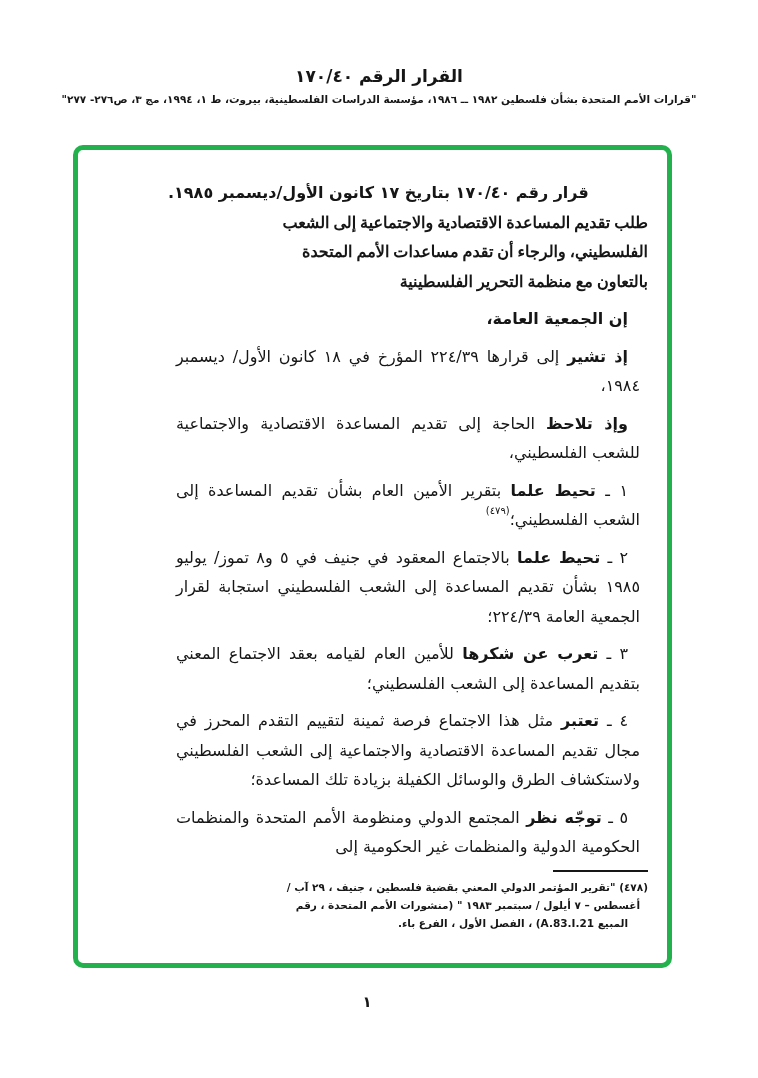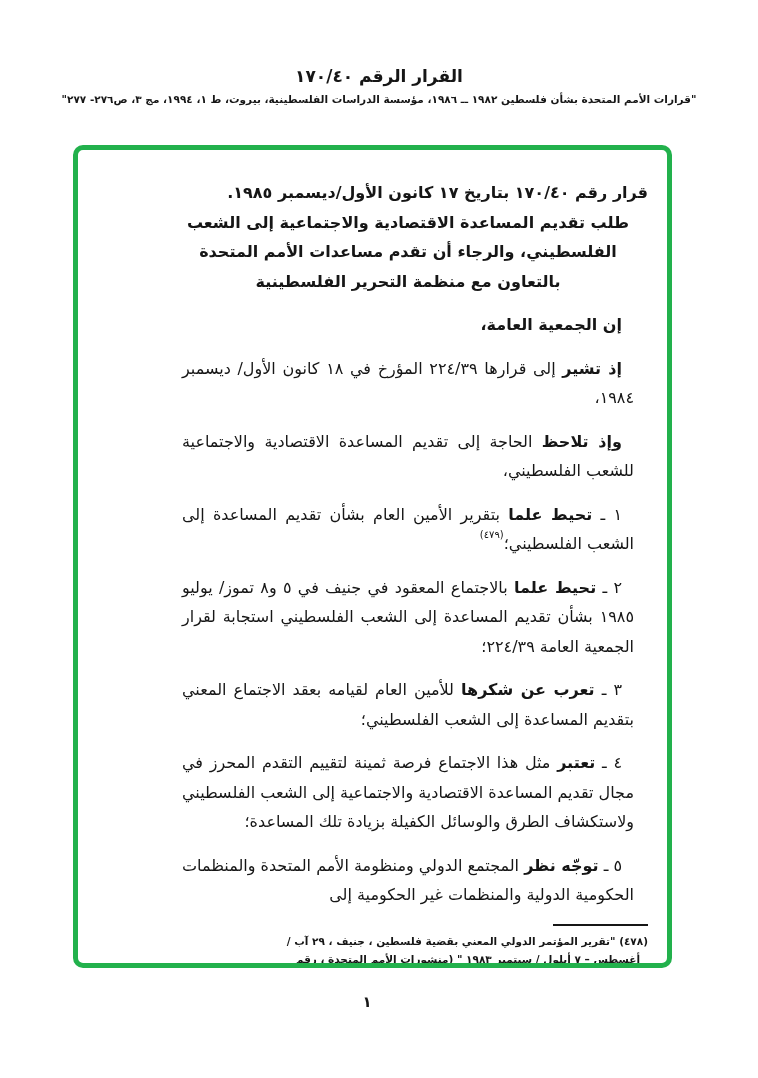--- a/index.html
+++ b/index.html
@@ -34,24 +34,24 @@
     width: 599px; height: 823px;
     box-sizing: border-box;
     border: 5px solid #22b14c;
     border-radius: 10px;
     direction: rtl;
     padding: 28px 19px 0 90px;
     font-size: 16px;
     line-height: 29.5px;
     overflow: hidden;
   }
-  .res-title-line { font-weight: bold; text-align: right; }
-  .res-title-line.centered { text-align: center; }
+  .res-title-line { font-weight: bold; text-align: left; }
+  .res-title-line.centered { text-align: right; font-family: Liberation Serif, serif; }
   p.para {
-    margin: 14px;
+    margin: 8px;
     text-align: justify;
     text-indent: 12px;
   }
   p.para b { font-weight: bold; }
   sup.fnref {
     font-size: 10px;
     line-height: 0;
     position: relative;
     top: -5px;
     font-weight: normal;

